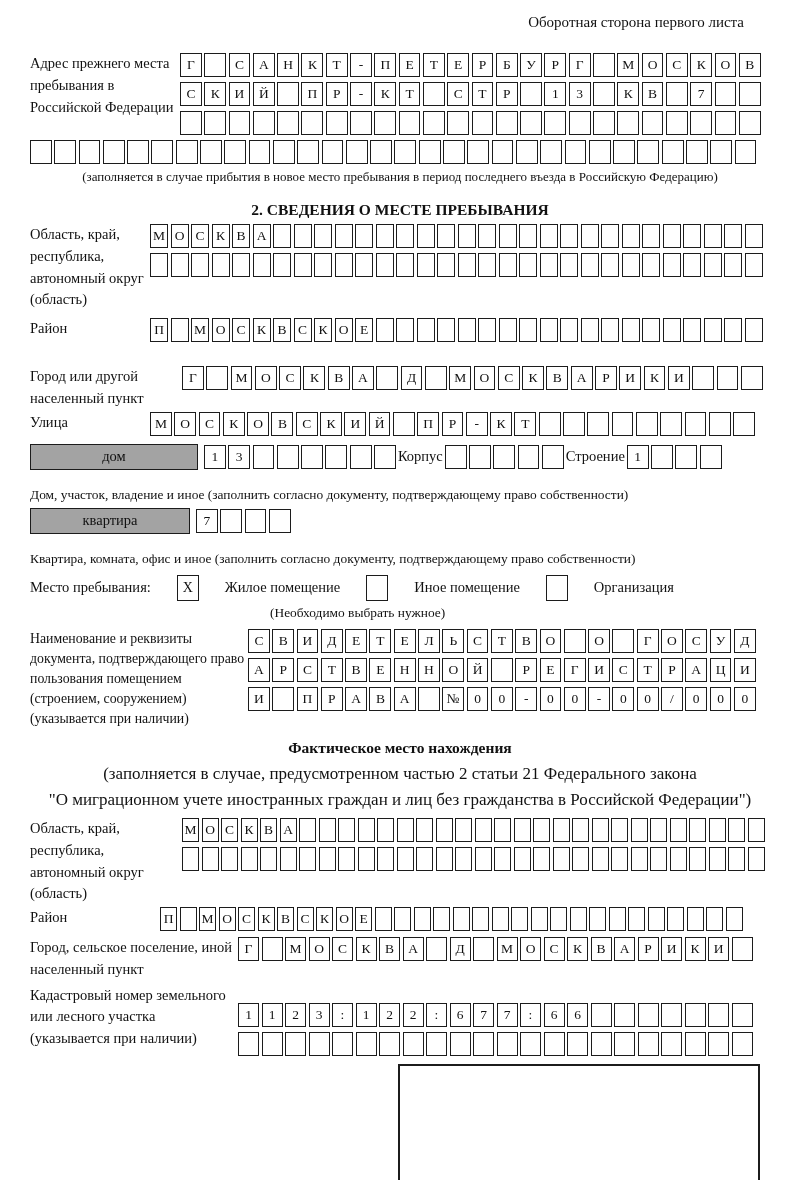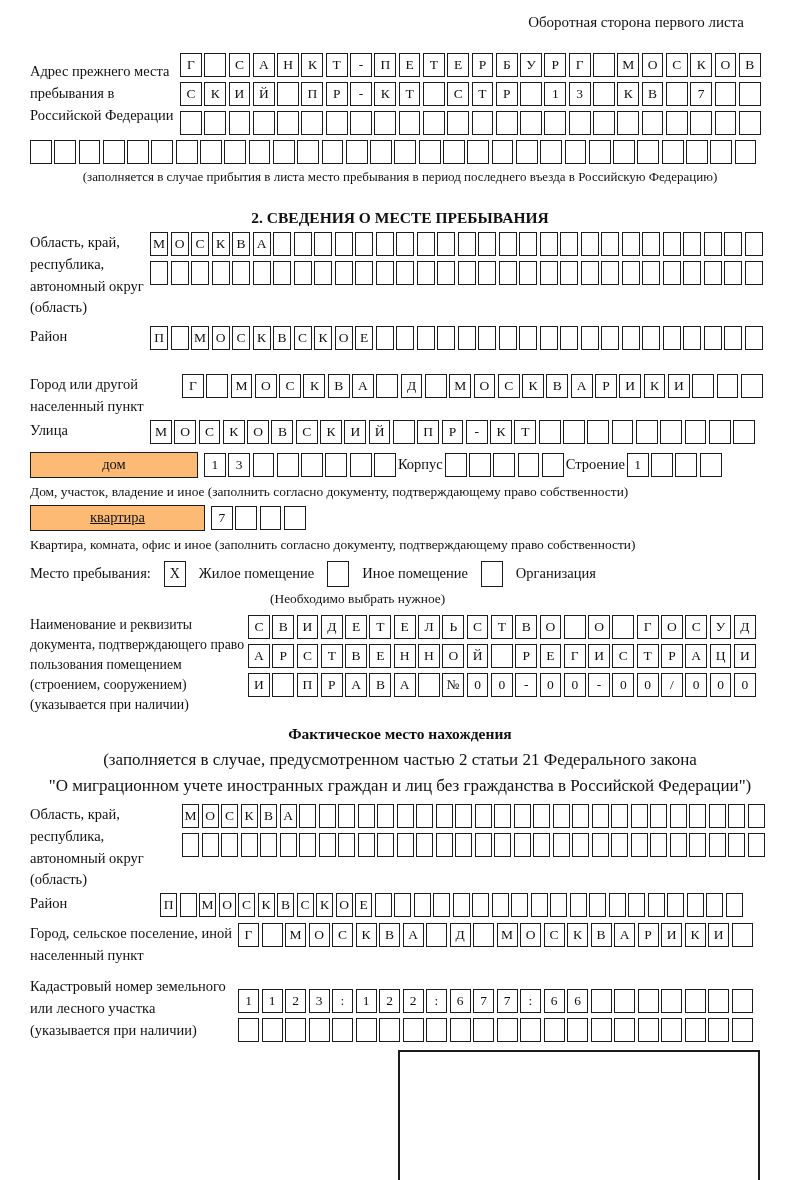--- a/index.html
+++ b/index.html
@@ -16,45 +16,45 @@
   .cell{
     height:24px;border:1.7px solid #1c1c1c;box-sizing:border-box;background:#fff;
     display:flex;align-items:center;justify-content:center;
     font-size:13.5px;line-height:1;
   }
   .w22 .cell{width:21.8px;}
   .w21 .cell{width:21px;}
   .w18 .cell{width:18px;}
   .w17 .cell{width:17px;}
   .capc{text-align:center;font-size:13px;margin-top:5px;}
-  .capl{font-size:13.4px;margin-top:6px;}
+  .capl{font-size:13.4px;margin-top:17px;}
   .h-bold{text-align:center;font-weight:bold;font-size:15.5px;}
   .label-box{
-    border:1.7px solid #1c1c1c;height:26px;box-sizing:border-box;background:#fdba74;
+    border:1.7px solid #1c1c1c;height:26px;box-sizing:border-box;background:#a3a3a3;
     display:flex;align-items:center;justify-content:center;font-size:14.5px;flex-shrink:0;
   }
   .inline-row{display:flex;align-items:center;}
   .inline-lbl{font-size:14.5px;margin:0 2px;white-space:nowrap;}
   .cb{
     width:22px;height:26px;border:1.7px solid #1c1c1c;box-sizing:border-box;
     display:inline-flex;align-items:center;justify-content:center;font-size:14px;flex-shrink:0;
   }
-  .mesto{display:flex;align-items:center;gap:13px;font-size:14.5px;margin-top:8px;}
+  .mesto{display:flex;align-items:center;gap:26px;font-size:14.5px;margin-top:8px;}
   .stamp-box{width:362px;height:170px;border:2px solid #1c1c1c;box-sizing:border-box;margin:8px 10px 0 auto;}
   .stamp-cap{width:452px;margin:5px 0 0 auto;text-align:center;font-size:13.8px;line-height:1.35;}
   .fact-cap{text-align:center;font-size:17px;line-height:1.55;margin-top:4px;}
 </style>
 </head>
 <body>
 
 <div class="page">
 
   <div class="header-line">Оборотная сторона первого листа</div>
 
-  <div class="sec" style="margin-top:22px;align-items:center;">
+  <div class="sec" style="margin-top:22px;">
     <div class="lbl" style="width:150px;">Адрес прежнего места пребывания в Российской Федерации</div>
     <div class="grids">
       <div class="grid w22">
           <span class="cell">Г</span>
           <span class="cell"></span>
           <span class="cell">С</span>
           <span class="cell">А</span>
           <span class="cell">Н</span>
           <span class="cell">К</span>
           <span class="cell">Т</span>
@@ -155,23 +155,23 @@
       <span class="cell"></span>
       <span class="cell"></span>
       <span class="cell"></span>
       <span class="cell"></span>
       <span class="cell"></span>
       <span class="cell"></span>
       <span class="cell"></span>
       <span class="cell"></span>
       <span class="cell"></span>
     </div>
-  <div class="capc">(заполняется в случае прибытия в листа место пребывания в период последнего въезда в Российскую Федерацию)</div>
-
-  <div class="h-bold" style="margin-top:24px;">2. СВЕДЕНИЯ О МЕСТЕ ПРЕБЫВАНИЯ</div>
+  <div class="capc">(заполняется в случае прибытия в новое место пребывания в период последнего въезда в Российскую Федерацию)</div>
+
+  <div class="h-bold" style="margin-top:16px;">2. СВЕДЕНИЯ О МЕСТЕ ПРЕБЫВАНИЯ</div>
 
   <div class="sec" style="margin-top:5px;">
     <div class="lbl" style="width:120px;">Область, край, республика, автономный округ (область)</div>
     <div class="grids">
       <div class="grid w18">
           <span class="cell">М</span>
           <span class="cell">О</span>
           <span class="cell">С</span>
           <span class="cell">К</span>
           <span class="cell">В</span>
@@ -357,21 +357,21 @@
     <div class="grid w22">
         <span class="cell">1</span>
         <span class="cell"></span>
         <span class="cell"></span>
         <span class="cell"></span>
       </div>
   </div>
   <div class="capl">Дом, участок, владение и иное (заполнить согласно документу, подтверждающему право собственности)</div>
 
   <div class="inline-row" style="margin-top:5px;">
-    <div class="label-box" style="width:175px;text-decoration:underline;">квартира</div>
+    <div class="label-box" style="width:160px;">квартира</div>
     <div class="grid w22" style="margin-left:6px;">
         <span class="cell">7</span>
         <span class="cell"></span>
         <span class="cell"></span>
         <span class="cell"></span>
       </div>
   </div>
   <div class="capl">Квартира, комната, офис и иное (заполнить согласно документу, подтверждающему право собственности)</div>
 
   <div class="mesto">
@@ -593,21 +593,21 @@
         <span class="cell">В</span>
         <span class="cell">А</span>
         <span class="cell">Р</span>
         <span class="cell">И</span>
         <span class="cell">К</span>
         <span class="cell">И</span>
         <span class="cell"></span>
       </div>
   </div>
 
-  <div class="sec" style="margin-top:4px;align-items:flex-end;">
+  <div class="sec" style="margin-top:4px;">
     <div class="lbl" style="width:208px;">Кадастровый номер земельного или лесного участка (указывается при наличии)</div>
     <div class="grids" style="margin-top:18px;">
       <div class="grid w21">
           <span class="cell">1</span>
           <span class="cell">1</span>
           <span class="cell">2</span>
           <span class="cell">3</span>
           <span class="cell">:</span>
           <span class="cell">1</span>
           <span class="cell">2</span>

